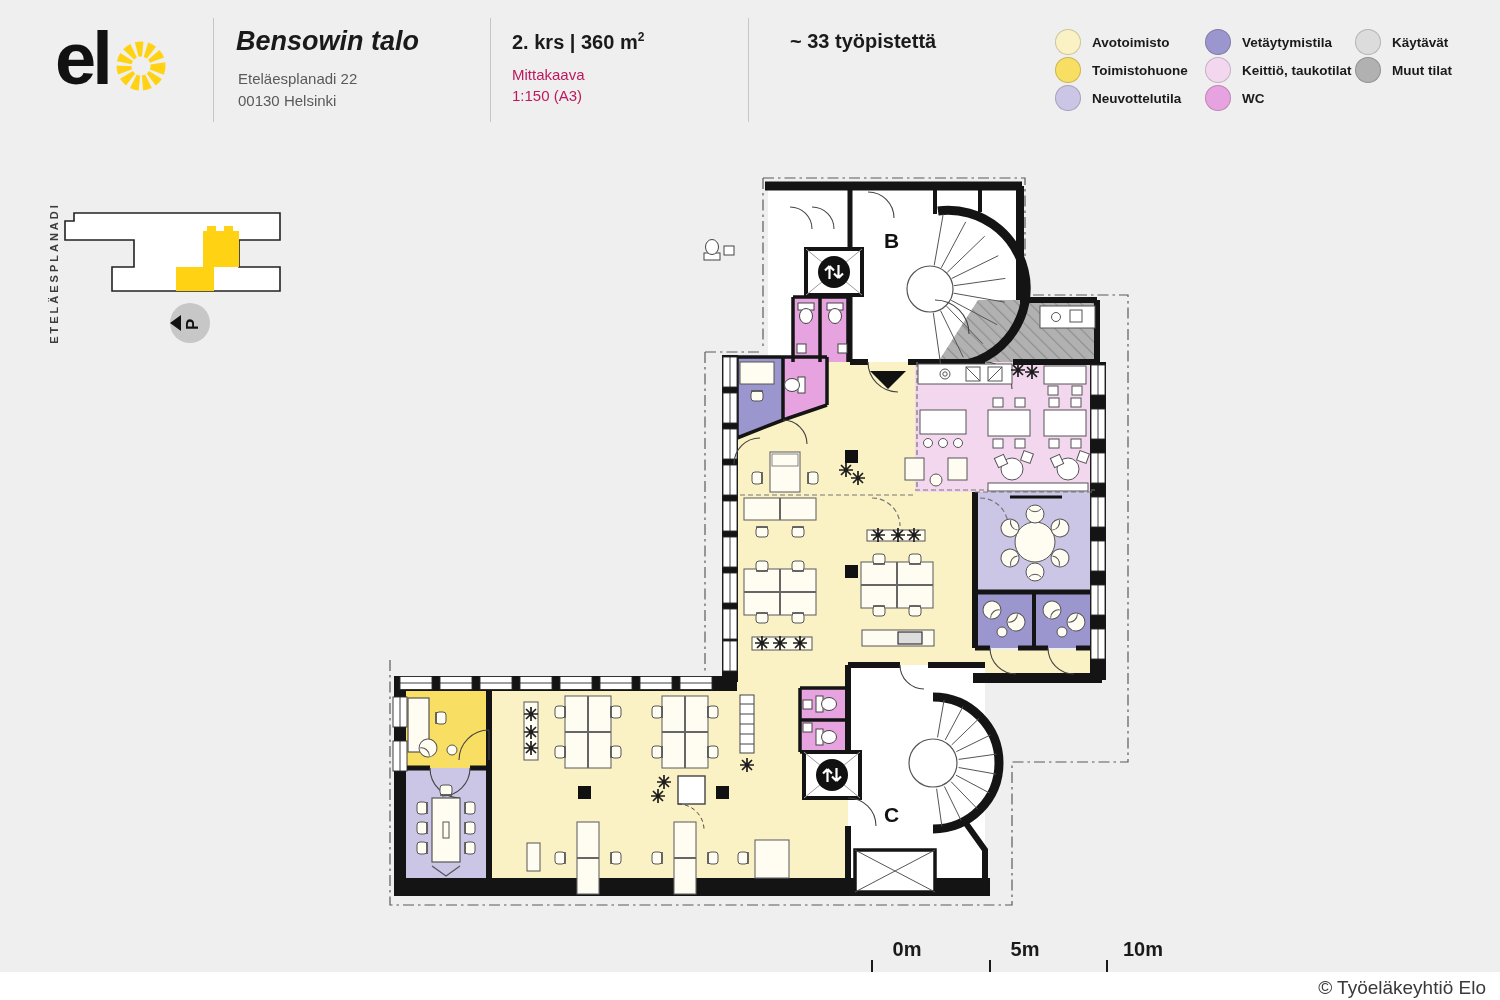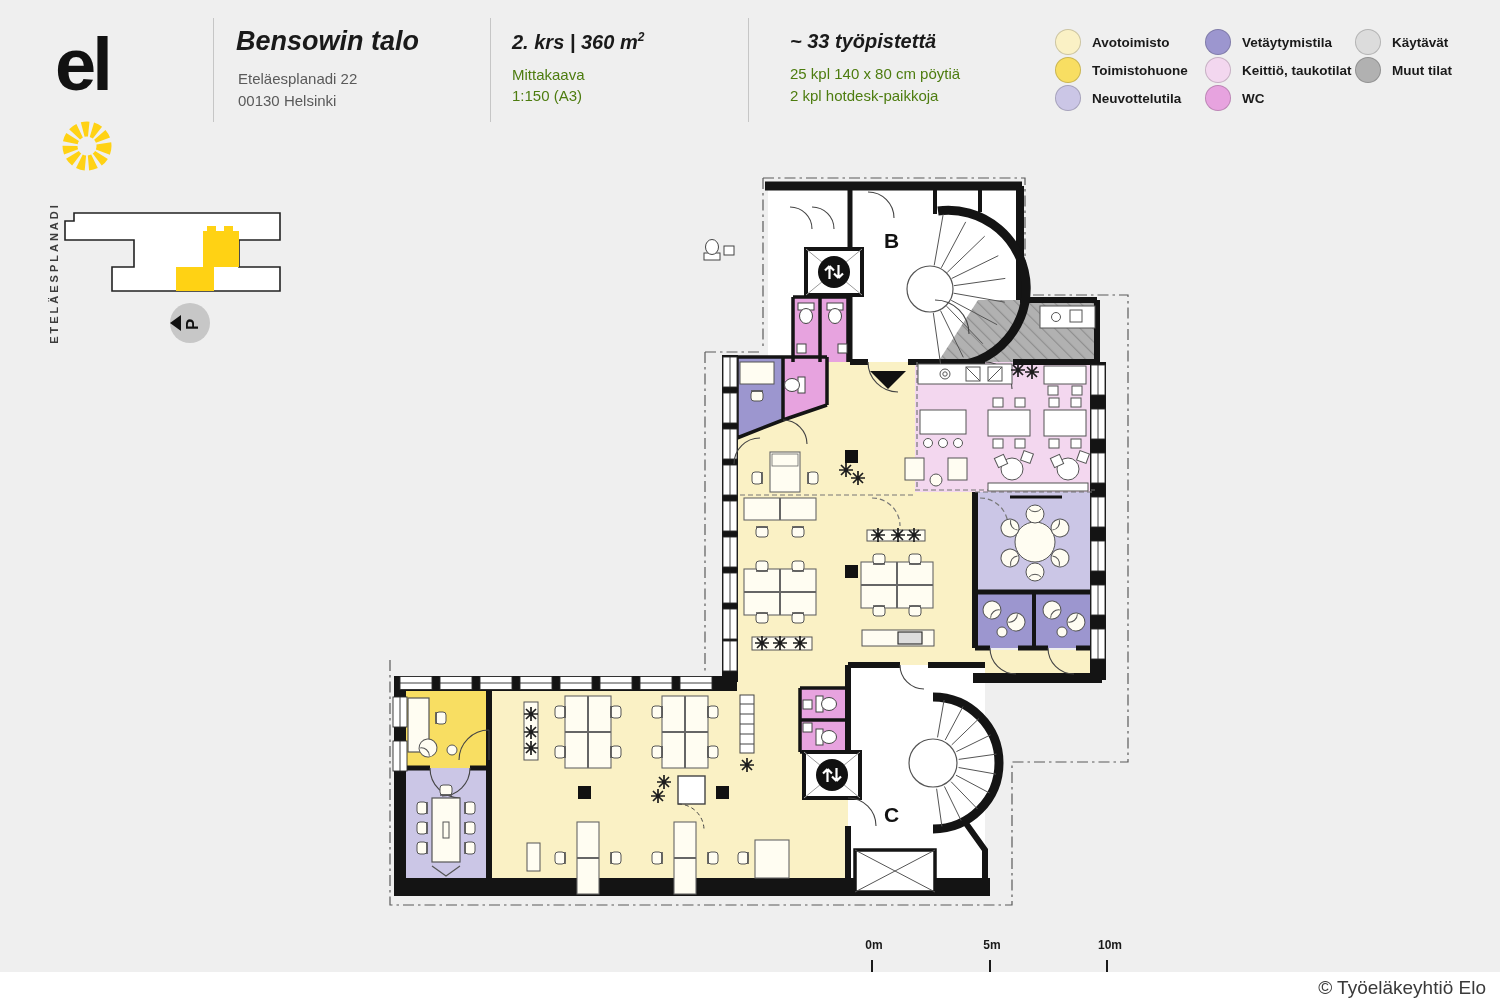--- a/index.html
+++ b/index.html
@@ -1,37 +1,37 @@
 <!DOCTYPE html>
 <html><head>
 <meta charset="utf-8">
 <style>
   html,body{margin:0;padding:0;}
   body{width:1500px;height:1000px;background:#efefef;font-family:"Liberation Sans",sans-serif;position:relative;overflow:hidden;color:#1a1a1a;}
   .stage{position:absolute;inset:0;}
   .vdiv{position:absolute;width:1px;background:#c6c6c6;top:18px;height:104px;}
-  .logo{position:absolute;left:55px;top:28px;display:flex;align-items:flex-start;flex-direction:column;}
+  .logo{position:absolute;left:55px;top:22px;display:flex;align-items:flex-end;}
   .logo-el{font-size:74px;font-weight:700;letter-spacing:-4px;line-height:1;color:#111;}
   .hdr-title{position:absolute;left:236px;top:26px;font-size:27px;font-weight:700;font-style:italic;}
   .hdr-sub{position:absolute;left:238px;top:68px;font-size:15px;color:#5a5a5a;line-height:1.45;}
-  .sec-title{font-size:20px;font-weight:700;font-style:italic;}
-  .sec-sub{font-size:15px;color:#4d7c0f;line-height:1.45;margin-top:10px;}
+  .sec-title{font-size:20px;font-weight:700;}
+  .sec-sub{font-size:15px;color:#be185d;line-height:1.45;margin-top:10px;}
   .blk{position:absolute;top:30px;}
   .blk2{left:512px;}
   .blk3{left:790px;}
   sup{font-size:12px;}
   .legend{position:absolute;left:1055px;top:28px;}
   .leg-col{position:absolute;top:0;}
   .leg-item{display:flex;align-items:center;height:28px;text-align:center;}
   .leg-swatch{width:26px;height:26px;border-radius:50%;border:1px solid rgba(0,0,0,.18);box-sizing:border-box;flex:0 0 26px;}
   .leg-label{margin-left:11px;font-size:13.5px;font-weight:600;white-space:nowrap;}
   .street{position:absolute;left:40px;top:208px;width:16px;height:130px;}
   .street span{position:absolute;left:8px;top:65px;transform:rotate(-90deg) translateX(-50%);transform-origin:0 0;font-size:11px;letter-spacing:3px;color:#3c3c3c;white-space:nowrap;font-weight:600;}
   .scalebar{position:absolute;left:0;top:0;}
-  .scalebar .lab{position:absolute;top:938px;font-size:12px;font-weight:700;transform:translateX(-50%);}
+  .scalebar .lab{position:absolute;top:938px;font-size:20px;font-weight:700;transform:translateX(-50%);margin-left:33px;}
   .footerbar{position:absolute;left:0;top:972px;width:1500px;height:28px;background:#ffffff;}
   .copyright{position:absolute;right:14px;top:977px;font-size:19px;color:#3a3a3a;}
   svg text{font-family:"Liberation Sans",sans-serif;}
 </style>
 </head>
 <body>
 
 <div class="stage">
 
   <div class="logo">
@@ -53,24 +53,20 @@
     <div class="sec-title"><span>2. krs | 360 m</span><sup>2</sup></div>
     <div class="sec-sub">
       <div>Mittakaava</div>
       <div>1:150 (A3)</div>
     </div>
   </div>
 
   <div class="vdiv" style="left:748px;"></div>
   <div class="blk blk3">
     <div class="sec-title">~ 33 työpistettä</div>
-    <div class="sec-sub">
-      <div>25 kpl 140 x 80 cm pöytiä</div>
-      <div>2 kpl hotdesk-paikkoja</div>
-    </div>
   </div>
 
   <div class="legend">
     <div class="leg-col" style="left:0;">
       <div class="leg-item">
           <span class="leg-swatch" style="background: rgb(250, 241, 197);"></span>
           <span class="leg-label">Avotoimisto</span>
         </div>
       <div class="leg-item">
           <span class="leg-swatch" style="background: rgb(248, 222, 98);"></span>

